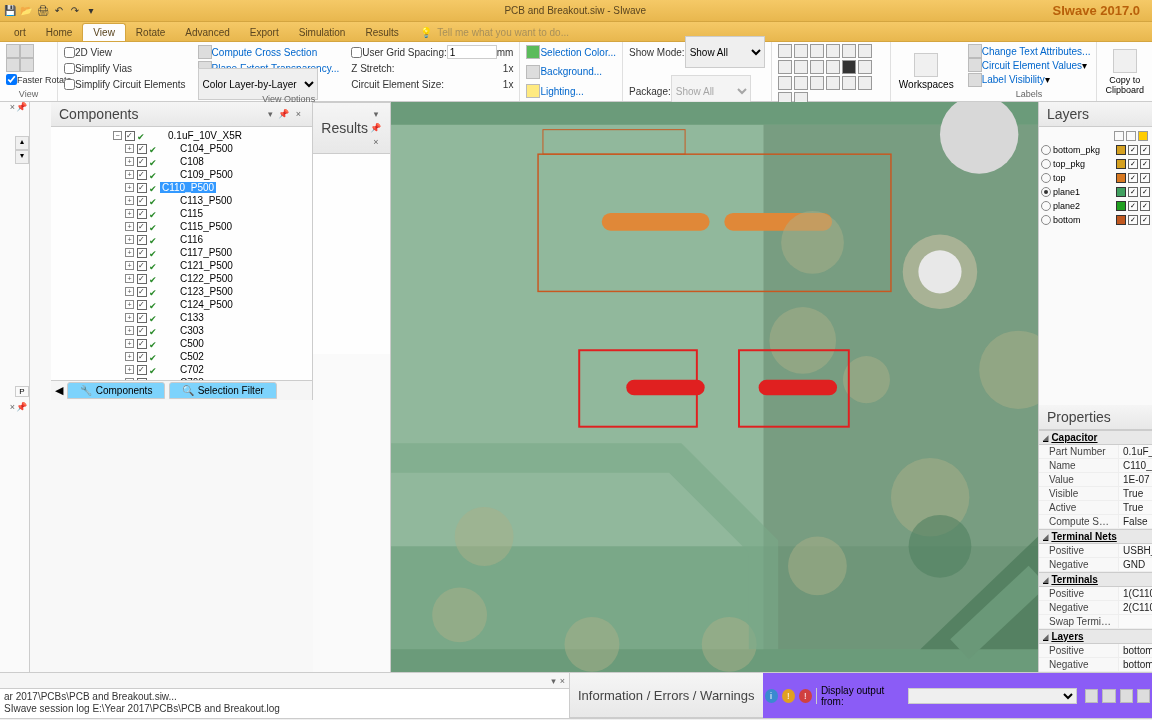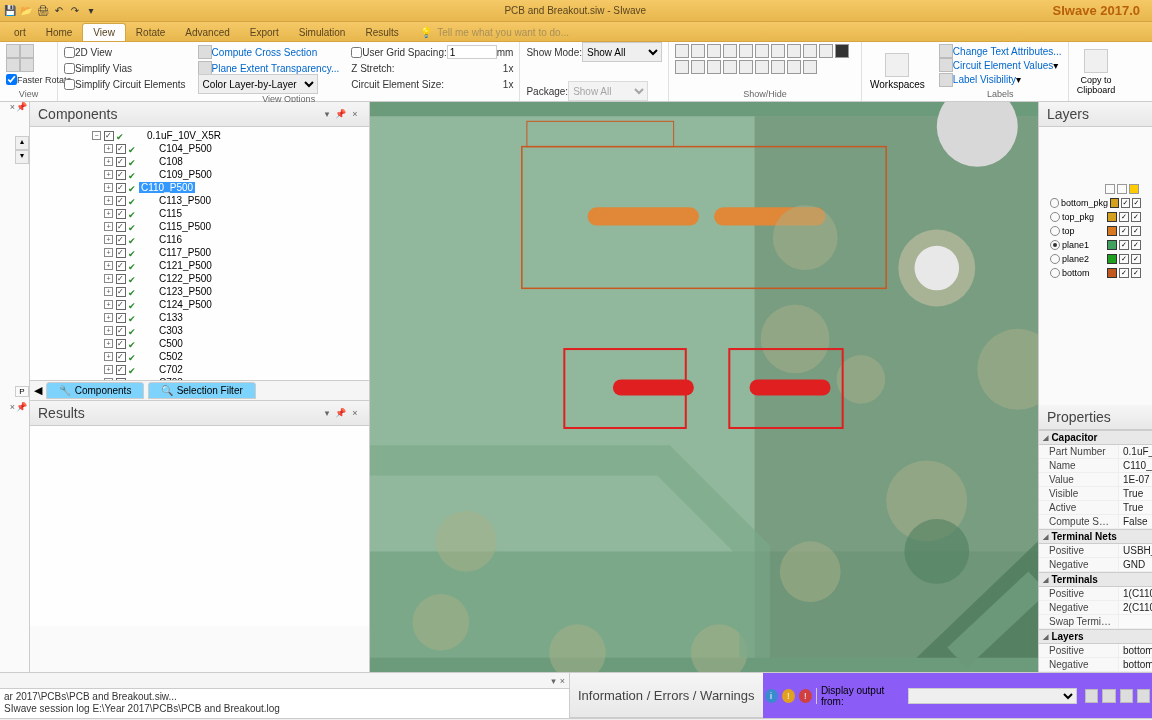--- a/index.html
+++ b/index.html
@@ -21,21 +21,21 @@
     
     
     .ribbon { height: 60px; background: #fdfdfd; border-bottom: 1px solid #ccc; display: flex; font-size: 10px; }
     .ribbon-group { border-right: 1px solid #e0e0e0; padding: 2px 6px; display: flex; flex-direction: column; justify-content: space-between; }
     .ribbon-group .label { text-align: center; color: #666; font-size: 9px; margin-top: 2px; }
     .ribbon-row { display: flex; align-items: center; height: 16px; white-space: nowrap; }
     .ribbon-row input[type=checkbox] { width: 11px; height: 11px; }
     .ribbon-row .txt { color: #333; }
     .ribbon-row .link { color: #0066cc; cursor: pointer; }
     .ribbon-row input[type=text] { width: 50px; height: 14px; border: 1px solid #ccc; font-size: 10px; padding: 0 2px; }
-    .ribbon-row select { height: 20px; font-size: 10px; border: 1px solid #ccc; }
+    .ribbon-row select { height: 32px; font-size: 10px; border: 1px solid #ccc; }
     .icon-small { width: 14px; height: 14px; display: inline-block; background: #ddd; border: 1px solid #bbb; }
     .tool-icons { display: flex; gap: 2px; flex-wrap: wrap; max-width: 180px; }
     .tool-icons span { width: 14px; height: 14px; border: 1px solid #999; background: #eee; }
     .workspaces { display: flex; flex-direction: column; align-items: center; justify-content: center; padding: 4px 8px; }
     .workspaces .wicon { width: 24px; height: 24px; border: 1px solid #ccc; background: #f0f0f0; margin-bottom: 2px; }
     
     
     .main { display: flex; height: 570px; }
     
     
@@ -62,32 +62,32 @@
     
     .results-panel { border-top: 1px solid #ccc; }
     .results-body { height: 200px; background: #fefefe; }
     
     
     .canvas-wrap { flex: 1; background: #6b9b7a; position: relative; overflow: hidden; }
     .canvas-svg { width: 100%; height: 100%; }
     
     
     .right-col { width: 114px; background: #fafafa; border-left: 1px solid #ccc; display: flex; flex-direction: column; }
-    .layers-body { padding: 11px; font-size: 10px; margin-top: 44px; }
+    .layers-body { padding: 2px; font-size: 10px; }
     .layer-row { display: flex; align-items: center; height: 14px; gap: 2px; }
     .layer-row .radio { width: 10px; height: 10px; border: 1px solid #888; border-radius: 50%; }
     .layer-row .radio.on::after { content: ""; display: block; width: 4px; height: 4px; background: #333; border-radius: 50%; margin: 2px; }
     .layer-row .lname { flex: 1; font-size: 9px; }
     .layer-row .swatch { width: 10px; height: 10px; border: 1px solid #333; }
     .layer-row .cb { width: 10px; height: 10px; border: 1px solid #666; font-size: 7px; text-align: center; line-height: 8px; }
     .layer-headrow { display: flex; justify-content: flex-end; gap: 2px; padding: 2px; }
     .layer-headrow span { width: 10px; height: 10px; border: 1px solid #999; display: inline-block; }
     
     .props-body { font-size: 10px; overflow: auto; }
-    .prop-section { background: #e8e8e8; padding: 1px 4px; font-weight: bold; border-top: 1px solid #ccc; border-bottom: 1px solid #ccc; display: flex; align-items: center; }
+    .prop-section { background: #e8e8e8; padding: 1px 4px; font-weight: bold; border-top: 1px solid #ccc; border-bottom: 1px solid #ccc; display: flex; align-items: center; text-decoration: underline; }
     .prop-section::before { content: "◢"; font-size: 7px; margin-right: 3px; color: #666; }
     .prop-row { display: flex; border-bottom: 1px solid #eee; }
     .prop-row .k { width: 80px; padding: 1px 4px 1px 10px; color: #444; background: #f8f8f8; border-right: 1px solid #eee; overflow: hidden; white-space: nowrap; text-overflow: ellipsis; }
     .prop-row .v { flex: 1; padding: 1px 4px; color: #222; overflow: hidden; white-space: nowrap; }
     
     
     .bottom { display: flex; height: 46px; border-top: 1px solid #ccc; }
     .log-panel { width: 570px; background: #fff; border-right: 1px solid #ccc; display: flex; flex-direction: column; }
     .log-panel .hdr { height: 16px; background: #f5f5f5; border-bottom: 1px solid #ccc; display: flex; justify-content: flex-end; align-items: center; padding: 0 4px; gap: 4px; }
     .log-panel .hdr span { font-size: 9px; color: #666; }
@@ -190,20 +190,34 @@
             <span class="txt">Circuit Element Size:</span>
             <span style="flex:1"></span>
             <span class="txt">1x</span>
           </div>
       </div>
     </div>
     <div class="label">View Options</div>
   </div>
   <div class="ribbon-group">
     <div class="ribbon-row">
+        <span class="icon-small" style="background:#5bbb5b"></span>
+        <span class="link">Selection Color...</span>
+      </div>
+    <div class="ribbon-row">
+        <span class="icon-small"></span>
+        <span class="link">Background...</span>
+      </div>
+    <div class="ribbon-row">
+        <span class="icon-small" style="background:#ffea80"></span>
+        <span class="link">Lighting...</span>
+      </div>
+  </div>
+  <div class="ribbon-group">
+    <div class="ribbon-row">
         <span class="txt">Show Mode:</span>
         <select style="width:80px"><option>Show All</option></select>
       </div>
     <div class="ribbon-row" style="height:8px"></div>
     <div class="ribbon-row">
         <span class="txt">Package:</span>
         <select style="width:80px" disabled=""><option>Show All</option></select>
       </div>
   </div>
   <div class="ribbon-group">
@@ -263,21 +277,21 @@
   <div class="left-strip">
     <span class="scroll-btn" style="top:34px">▴</span>
     <span class="scroll-btn" style="top:48px">▾</span>
     <span style="position:absolute; top:0; right:0; font-size:9px; color:#666; width:14px; text-align:center;">📌</span>
     <span style="position:absolute; top:0; right:14px; font-size:9px; color:#666;">×</span>
     <span style="position:absolute; top:284px; right:0; width:14px; border:1px solid #ccc; text-align:center; font-size:8px;">P</span>
     <span style="position:absolute; top:300px; right:0; font-size:9px; color:#666; width:14px; text-align:center;">📌</span>
     <span style="position:absolute; top:300px; right:14px; font-size:9px; color:#666;">×</span>
   </div>
 
-  <div style="display:flex; flex-direction:column; width:340px;">
+  <div style="display:flex; flex-direction:row; width:340px;margin-left:21px;">
     <div class="components-panel" style="height:298px;">
       <div class="panel-header">
         <span class="title">Components</span>
         <div class="controls"><span>▾</span><span>📌</span><span>×</span></div>
       </div>
       <div class="tree">
         <div class="tree-item root">
             <span class="expander">−</span>
             <span class="chk"></span>
             <span class="indicator">✔</span>

